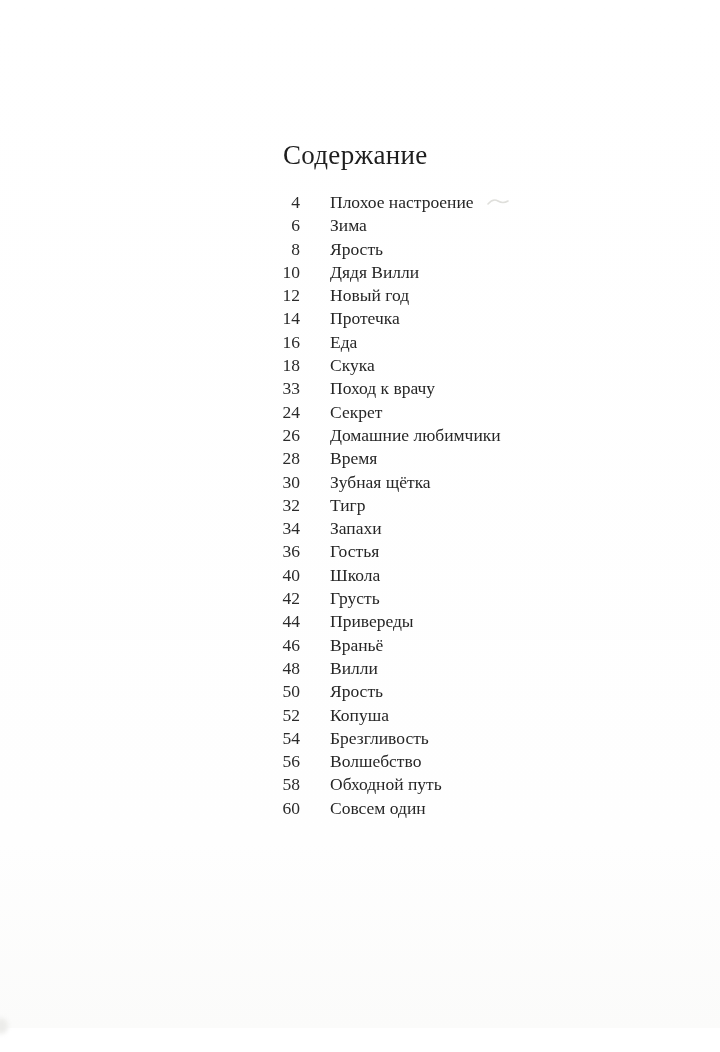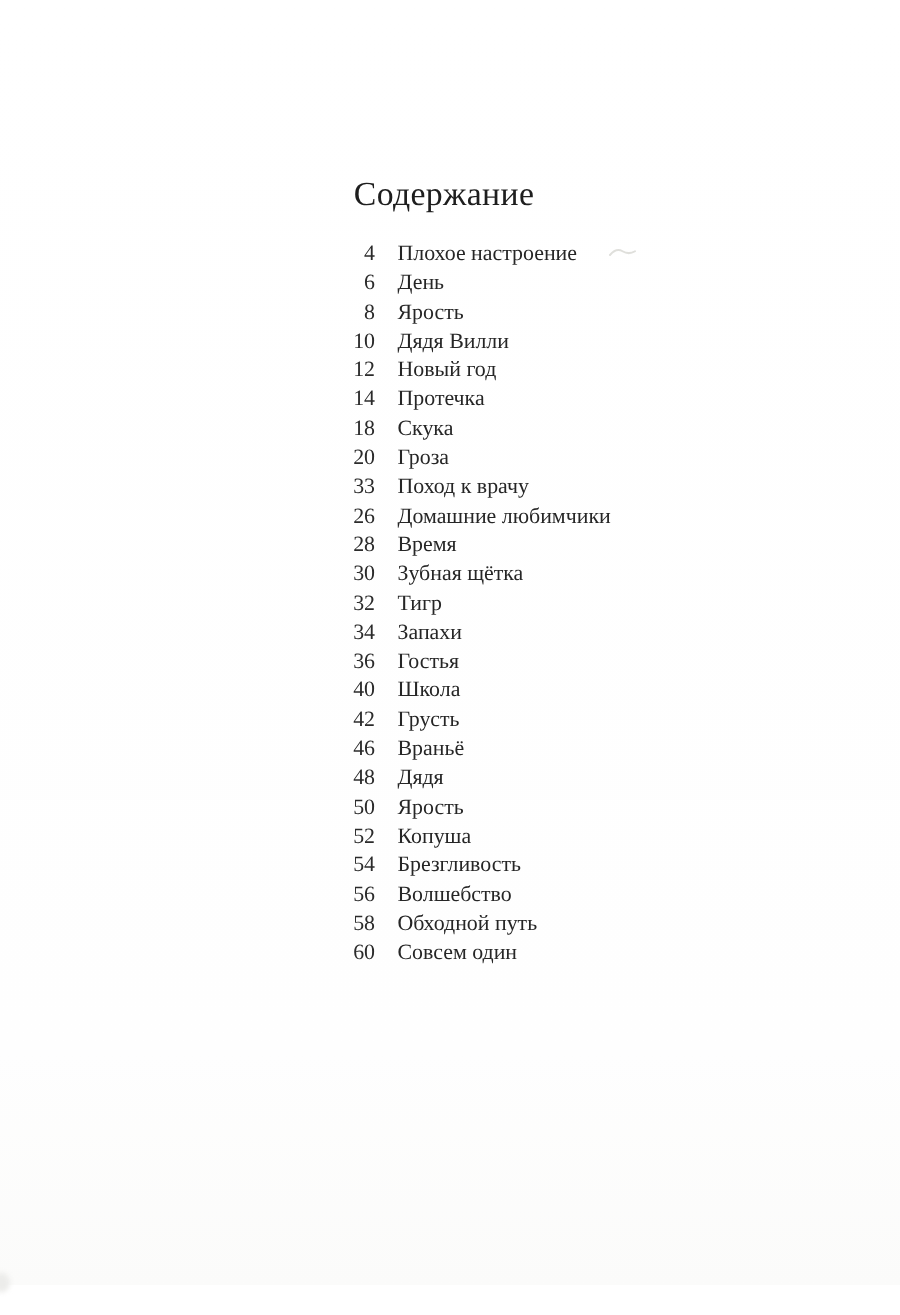--- a/index.html
+++ b/index.html
@@ -46,21 +46,21 @@
     align-items: baseline;
   }
   .toc-num {
     display: inline-block;
     width: 50px;
     text-align: right;
     color: #2b2b2b;
   }
   .toc-title {
     display: inline-block;
-    margin-left: 18px;
+    margin-left: 30px;
     white-space: nowrap;
     color: #262626;
     text-align: center;
   }
   .scan-squiggle {
     position: absolute;
     left: 487px;
     top: 197px;
     width: 22px;
     height: 10px;
@@ -85,21 +85,21 @@
   <h1 class="page-title">Содержание</h1>
 
   <ol class="toc-list" id="toc-list">
   <li class="toc-row">
     <span class="toc-num">4</span>
     <span class="toc-title">Плохое настроение</span>
   </li>
 
   <li class="toc-row">
     <span class="toc-num">6</span>
-    <span class="toc-title">День</span>
+    <span class="toc-title">Зима</span>
   </li>
 
   <li class="toc-row">
     <span class="toc-num">8</span>
     <span class="toc-title">Ярость</span>
   </li>
 
   <li class="toc-row">
     <span class="toc-num">10</span>
     <span class="toc-title">Дядя Вилли</span>
@@ -108,36 +108,40 @@
   <li class="toc-row">
     <span class="toc-num">12</span>
     <span class="toc-title">Новый год</span>
   </li>
 
   <li class="toc-row">
     <span class="toc-num">14</span>
     <span class="toc-title">Протечка</span>
   </li>
 
+  <li class="toc-row">
+    <span class="toc-num">16</span>
+    <span class="toc-title">Еда</span>
+  </li>
 
   <li class="toc-row">
     <span class="toc-num">18</span>
     <span class="toc-title">Скука</span>
   </li>
 
-  <li class="toc-row">
-    <span class="toc-num">20</span>
-    <span class="toc-title">Гроза</span>
-  </li>
 
   <li class="toc-row">
     <span class="toc-num">33</span>
     <span class="toc-title">Поход к врачу</span>
   </li>
 
+  <li class="toc-row">
+    <span class="toc-num">24</span>
+    <span class="toc-title">Секрет</span>
+  </li>
 
   <li class="toc-row">
     <span class="toc-num">26</span>
     <span class="toc-title">Домашние любимчики</span>
   </li>
 
   <li class="toc-row">
     <span class="toc-num">28</span>
     <span class="toc-title">Время</span>
   </li>
@@ -166,29 +170,33 @@
   <li class="toc-row">
     <span class="toc-num">40</span>
     <span class="toc-title">Школа</span>
   </li>
 
   <li class="toc-row">
     <span class="toc-num">42</span>
     <span class="toc-title">Грусть</span>
   </li>
 
+  <li class="toc-row">
+    <span class="toc-num">44</span>
+    <span class="toc-title">Привереды</span>
+  </li>
 
   <li class="toc-row">
     <span class="toc-num">46</span>
     <span class="toc-title">Враньё</span>
   </li>
 
   <li class="toc-row">
     <span class="toc-num">48</span>
-    <span class="toc-title">Дядя</span>
+    <span class="toc-title">Вилли</span>
   </li>
 
   <li class="toc-row">
     <span class="toc-num">50</span>
     <span class="toc-title">Ярость</span>
   </li>
 
   <li class="toc-row">
     <span class="toc-num">52</span>
     <span class="toc-title">Копуша</span>

